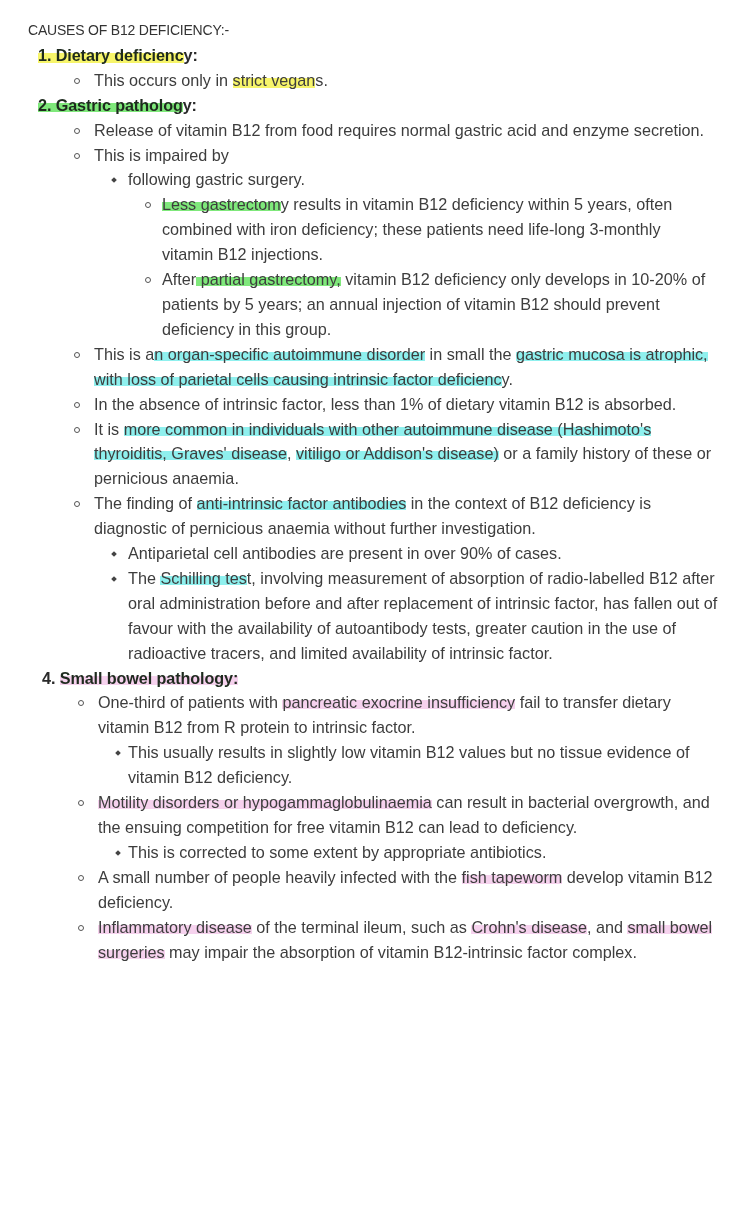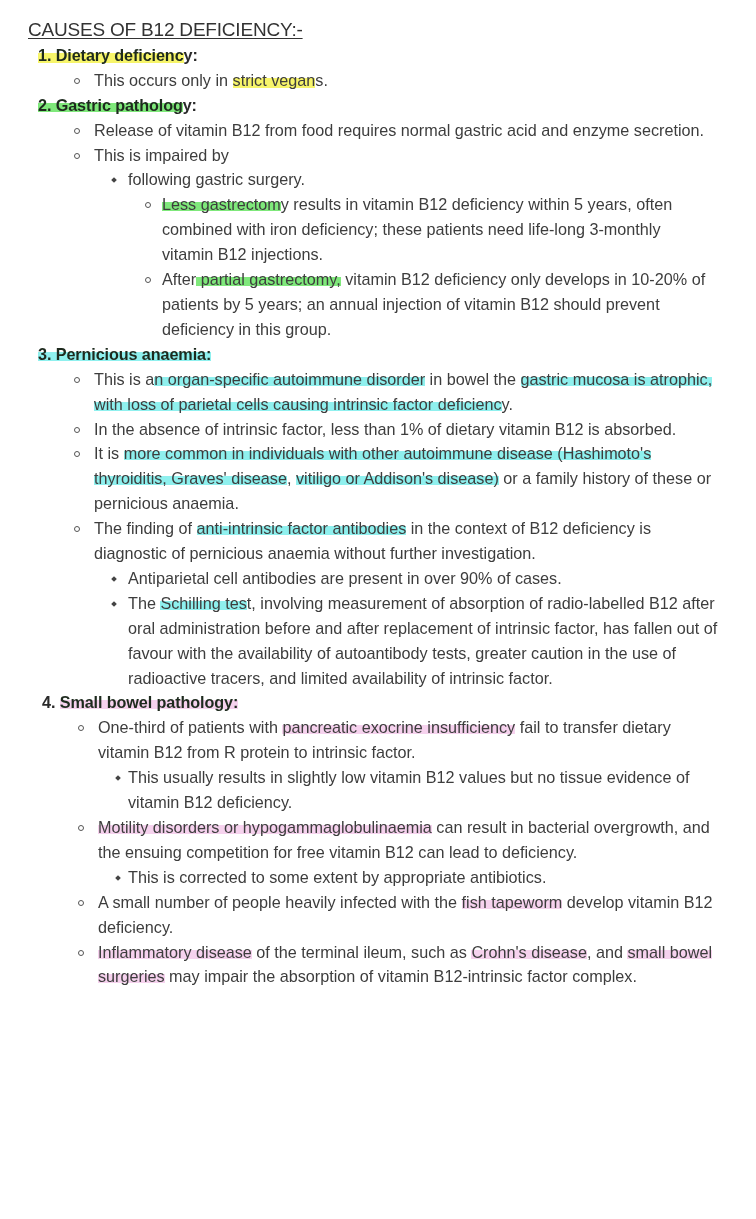--- a/index.html
+++ b/index.html
@@ -6,24 +6,23 @@
   body {
     width: 756px; height: 1219px; overflow: hidden;
     font-family: "Liberation Sans", "DejaVu Sans", sans-serif;
     color: #3d3d3d;
     font-size: 16.2px;
     line-height: 24.9px;
   }
   .page { position: relative; padding: 18px 0 0 0; }
   .title {
     margin-left: 28px;
-    text-decoration: underline;
     text-underline-offset: 2px;
     color: #333;
-    font-size: 19px;
+    font-size: 14px;
     letter-spacing: -0.2px;
   }
   .section { position: relative; }
   .sec-head {
     font-weight: bold;
     color: #2a2a2a;
     letter-spacing: -0.1px;
   }
   .item { position: relative; }
   .lvl1 { padding-left: 38px; }
@@ -61,22 +60,21 @@
       </div>
       <div class="section sec2">
         <div class="item lvl1 sec-head"><span class="hl-green">2. Gastric patholog</span><span>y:</span></div>
         <div class="item lvl2"><span class="bullet"></span><span><span>Release of vitamin B12 from food requires normal gastric acid and enzyme secretion.</span></span></div>
         <div class="item lvl2"><span class="bullet"></span><span><span>This is impaired by</span></span></div>
         <div class="item lvl3"><span class="bullet"></span><span><span>following gastric surgery.</span></span></div>
         <div class="item lvl4"><span class="bullet"></span><span><span class="hl-green">Less gastrectom</span><span>y results in vitamin B12 deficiency within 5 years, often combined with iron deficiency; these patients need life-long 3-monthly vitamin B12 injections.</span></span></div>
         <div class="item lvl4"><span class="bullet"></span><span><span>After</span><span class="hl-green"> partial gastrectomy,</span><span> vitamin B12 deficiency only develops in 10-20% of patients by 5 years; an annual injection of vitamin B12 should prevent deficiency in this group.</span></span></div>
       </div>
       <div class="section sec3">
-        <div class="item lvl1 sec-head"><span class="hl-cyan">3. Pernicious anaemia:</span></div>
-        <div class="item lvl2"><span class="bullet"></span><span><span>This is a</span><span class="hl-cyan">n organ-specific autoimmune disorder</span><span> in bowel the </span><span class="hl-cyan">gastric mucosa is atrophic, with loss of parietal cells causing intrinsic factor deficienc</span><span>y.</span></span></div>
+        <div class="item lvl2"><span class="bullet"></span><span><span>This is a</span><span class="hl-cyan">n organ-specific autoimmune disorder</span><span> in small the </span><span class="hl-cyan">gastric mucosa is atrophic, with loss of parietal cells causing intrinsic factor deficienc</span><span>y.</span></span></div>
         <div class="item lvl2"><span class="bullet"></span><span><span>In the absence of intrinsic factor, less than 1% of dietary vitamin B12 is absorbed.</span></span></div>
         <div class="item lvl2"><span class="bullet"></span><span><span>It is </span><span class="hl-cyan">more common in individuals with other autoimmune disease (Hashimoto's thyroiditis, Graves' disease</span><span>, </span><span class="hl-cyan">vitiligo or Addison's disease)</span><span> or a family history of these or pernicious anaemia.</span></span></div>
         <div class="item lvl2"><span class="bullet"></span><span><span>The finding of </span><span class="hl-cyan">anti-intrinsic factor antibodies</span><span> in the context of B12 deficiency is diagnostic of pernicious anaemia without further investigation.</span></span></div>
         <div class="item lvl3"><span class="bullet"></span><span><span>Antiparietal cell antibodies are present in over 90% of cases.</span></span></div>
         <div class="item lvl3"><span class="bullet"></span><span><span>The </span><span class="hl-cyan">Schilling tes</span><span>t, involving measurement of absorption of radio-labelled B12 after oral administration before and after replacement of intrinsic factor, has fallen out of favour with the availability of autoantibody tests, greater caution in the use of radioactive tracers, and limited availability of intrinsic factor.</span></span></div>
       </div>
       <div class="section sec4">
         <div class="item lvl1 sec-head"><span>4. </span><span class="hl-pink">Small bowel pathology:</span></div>
         <div class="item lvl2"><span class="bullet"></span><span><span>One-third of patients with </span><span class="hl-pink">pancreatic exocrine insufficiency</span><span> fail to transfer dietary vitamin B12 from R protein to intrinsic factor.</span></span></div>
         <div class="item lvl3"><span class="bullet"></span><span><span>This usually results in slightly low vitamin B12 values but no tissue evidence of vitamin B12 deficiency.</span></span></div>

